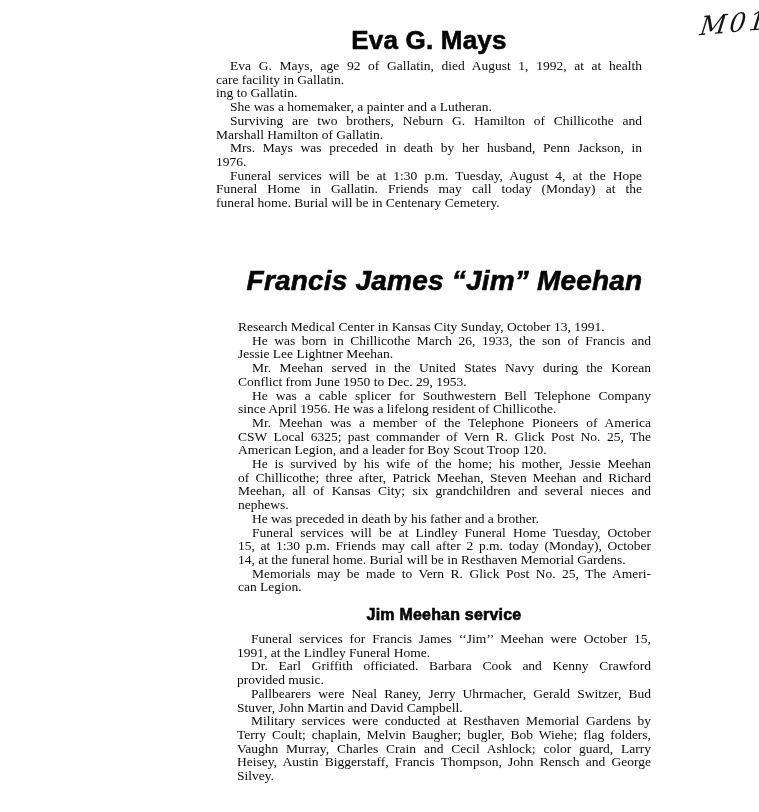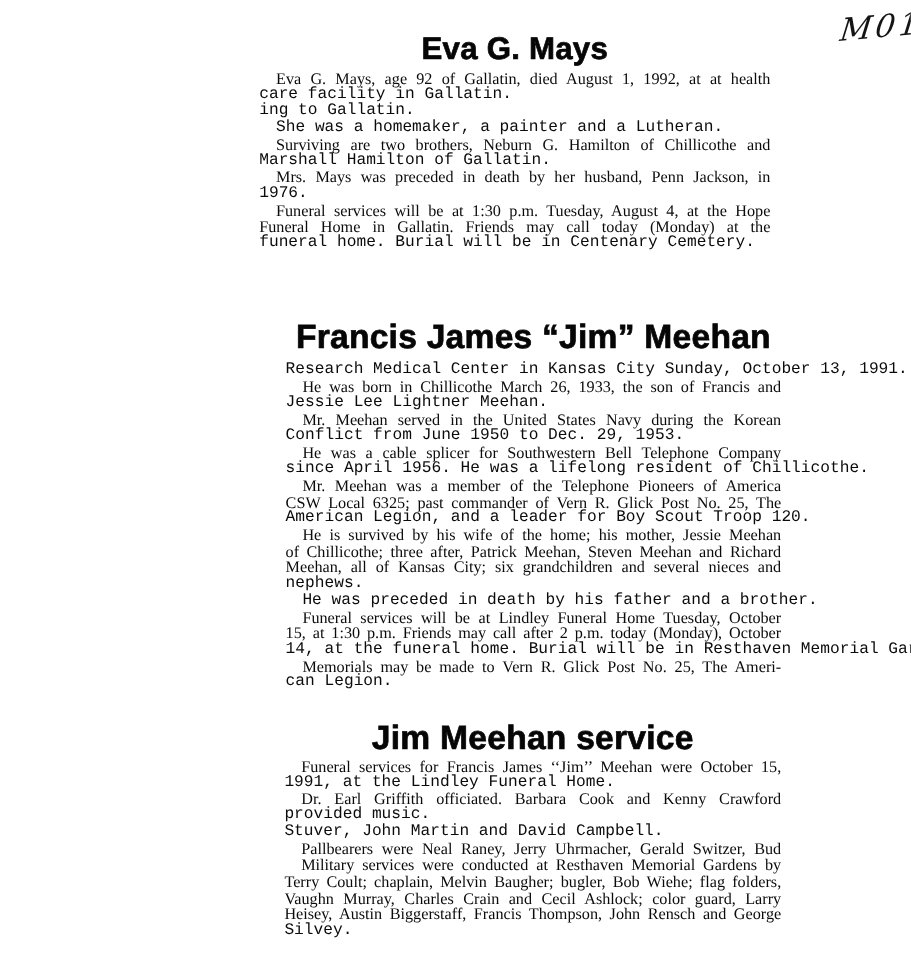--- a/index.html
+++ b/index.html
@@ -35,34 +35,34 @@
     font-weight: 700;
     text-align: center;
     color: #060606;
     -webkit-text-stroke: 0.6px #060606;
     letter-spacing: 0.2px;
   }
   .s0 { top: 26px;  left: 216px; width: 426px; }
   .s1 { top: 266px; left: 238px; width: 413px; }
   .s2 { top: 602px; left: 237px; width: 414px; }
   .t1 { font-size: 26px; line-height: 28px; margin-bottom: 5px; }
-  .t2 { font-size: 28px; line-height: 30px; margin-bottom: 6px; }
-  .t3 { font-size: 28px; line-height: 26px; margin-bottom: 4px; }
+  .t2 { font-size: 28px; line-height: 30px; margin-bottom: 24px; font-style: italic; }
+  .t3 { font-size: 16px; line-height: 26px; margin-bottom: 4px; }
   .obit-body { width: 100%; }
   .line {
     font-family: "Liberation Serif", serif;
     font-size: 13.5px;
     line-height: 13.7px;
     color: #0b0b0b;
     white-space: nowrap;
     text-align: justify;
     text-align-last: justify;
   }
   .line.first { text-indent: 14px; }
-  .line.last  { text-align: center; text-align-last: left; font-family: Liberation Mono, monospace; }
+  .line.last  { text-align: center; text-align-last: left; }
 </style>
 </head>
 <body>
 
 <div class="doc-page">
 
   <div class="handwritten">M01</div>
 
   <section class="obit s0">
     <div class="obit-title t1">Eva G. Mays</div>
@@ -142,22 +142,22 @@
     <div class="obit-body">
         <div class="para">
           <div class="line first">Funeral services for Francis James ‘‘Jim’’ Meehan were October 15,</div>
           <div class="line last">1991, at the Lindley Funeral Home.</div>
         </div>
         <div class="para">
           <div class="line first">Dr. Earl Griffith officiated. Barbara Cook and Kenny Crawford</div>
           <div class="line last">provided music.</div>
         </div>
         <div class="para">
+          <div class="line first">Pallbearers were Neal Raney, Jerry Uhrmacher, Gerald Switzer, Bud</div>
           <div class="line last">Stuver, John Martin and David Campbell.</div>
-          <div class="line first">Pallbearers were Neal Raney, Jerry Uhrmacher, Gerald Switzer, Bud</div>
         </div>
         <div class="para">
           <div class="line first">Military services were conducted at Resthaven Memorial Gardens by</div>
           <div class="line">Terry Coult; chaplain, Melvin Baugher; bugler, Bob Wiehe; flag folders,</div>
           <div class="line">Vaughn Murray, Charles Crain and Cecil Ashlock; color guard, Larry</div>
           <div class="line">Heisey, Austin Biggerstaff, Francis Thompson, John Rensch and George</div>
           <div class="line last">Silvey.</div>
         </div>
       </div>
   </section>

